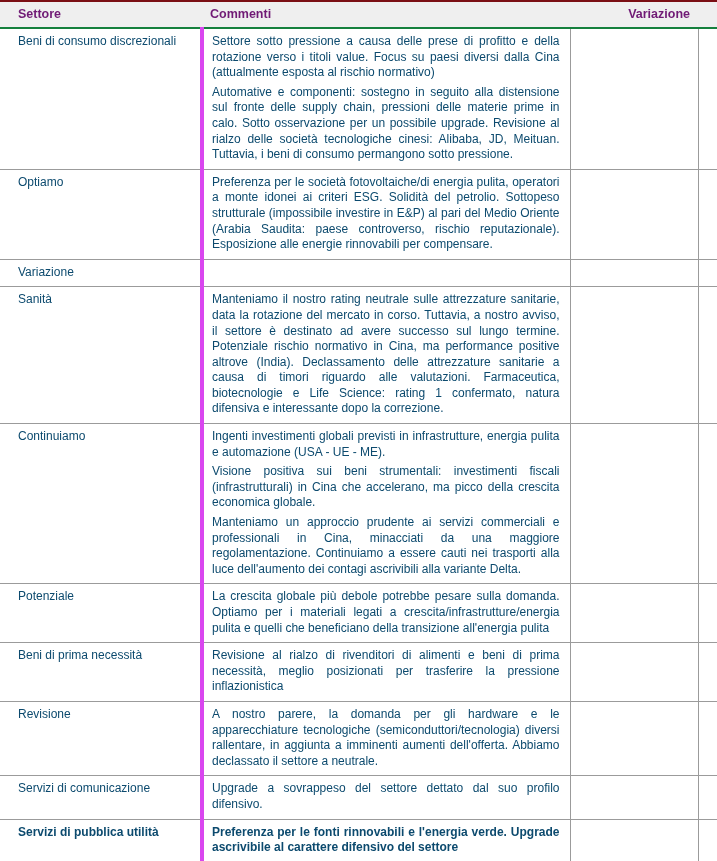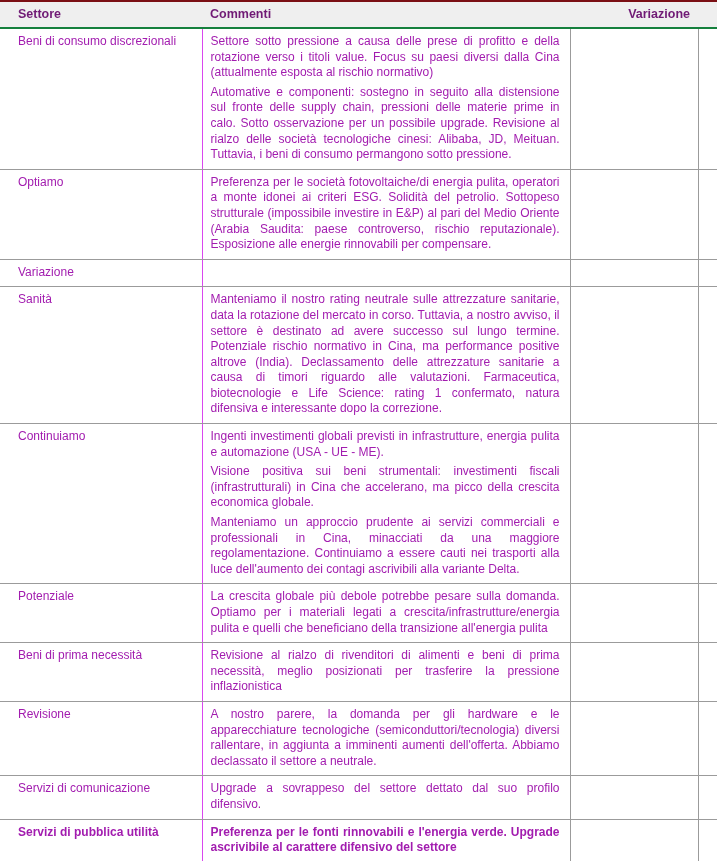--- a/index.html
+++ b/index.html
@@ -46,32 +46,32 @@
     width: 77px;
     text-align: right;
     padding-right: 20px;
   }
   tbody td {
     font-size: 12px;
     line-height: 1.30;
     vertical-align: top;
     padding: 5px 8px 6px 8px;
     border-bottom: 1px solid #9b9b9b;
-    color: #a21caf;
+    color: #0c4a6e;
   }
   td.c-settore {
     text-align: left;
     padding-left: 18px;
     padding-right: 4px;
   }
   td.c-commenti {
     text-align: justify;
     text-justify: inter-word;
     padding-right: 10px;
-    border-left: 1px solid #d946ef;
+    border-left: 4px solid #d946ef;
     border-right: 1px solid #9b9b9b;
   }
   td.c-variazione {
     text-align: center;
     border-right: 1px solid #9b9b9b;
   }
   td.c-rating {
     text-align: center;
     font-weight: bold;
     color: #0f4c81;

